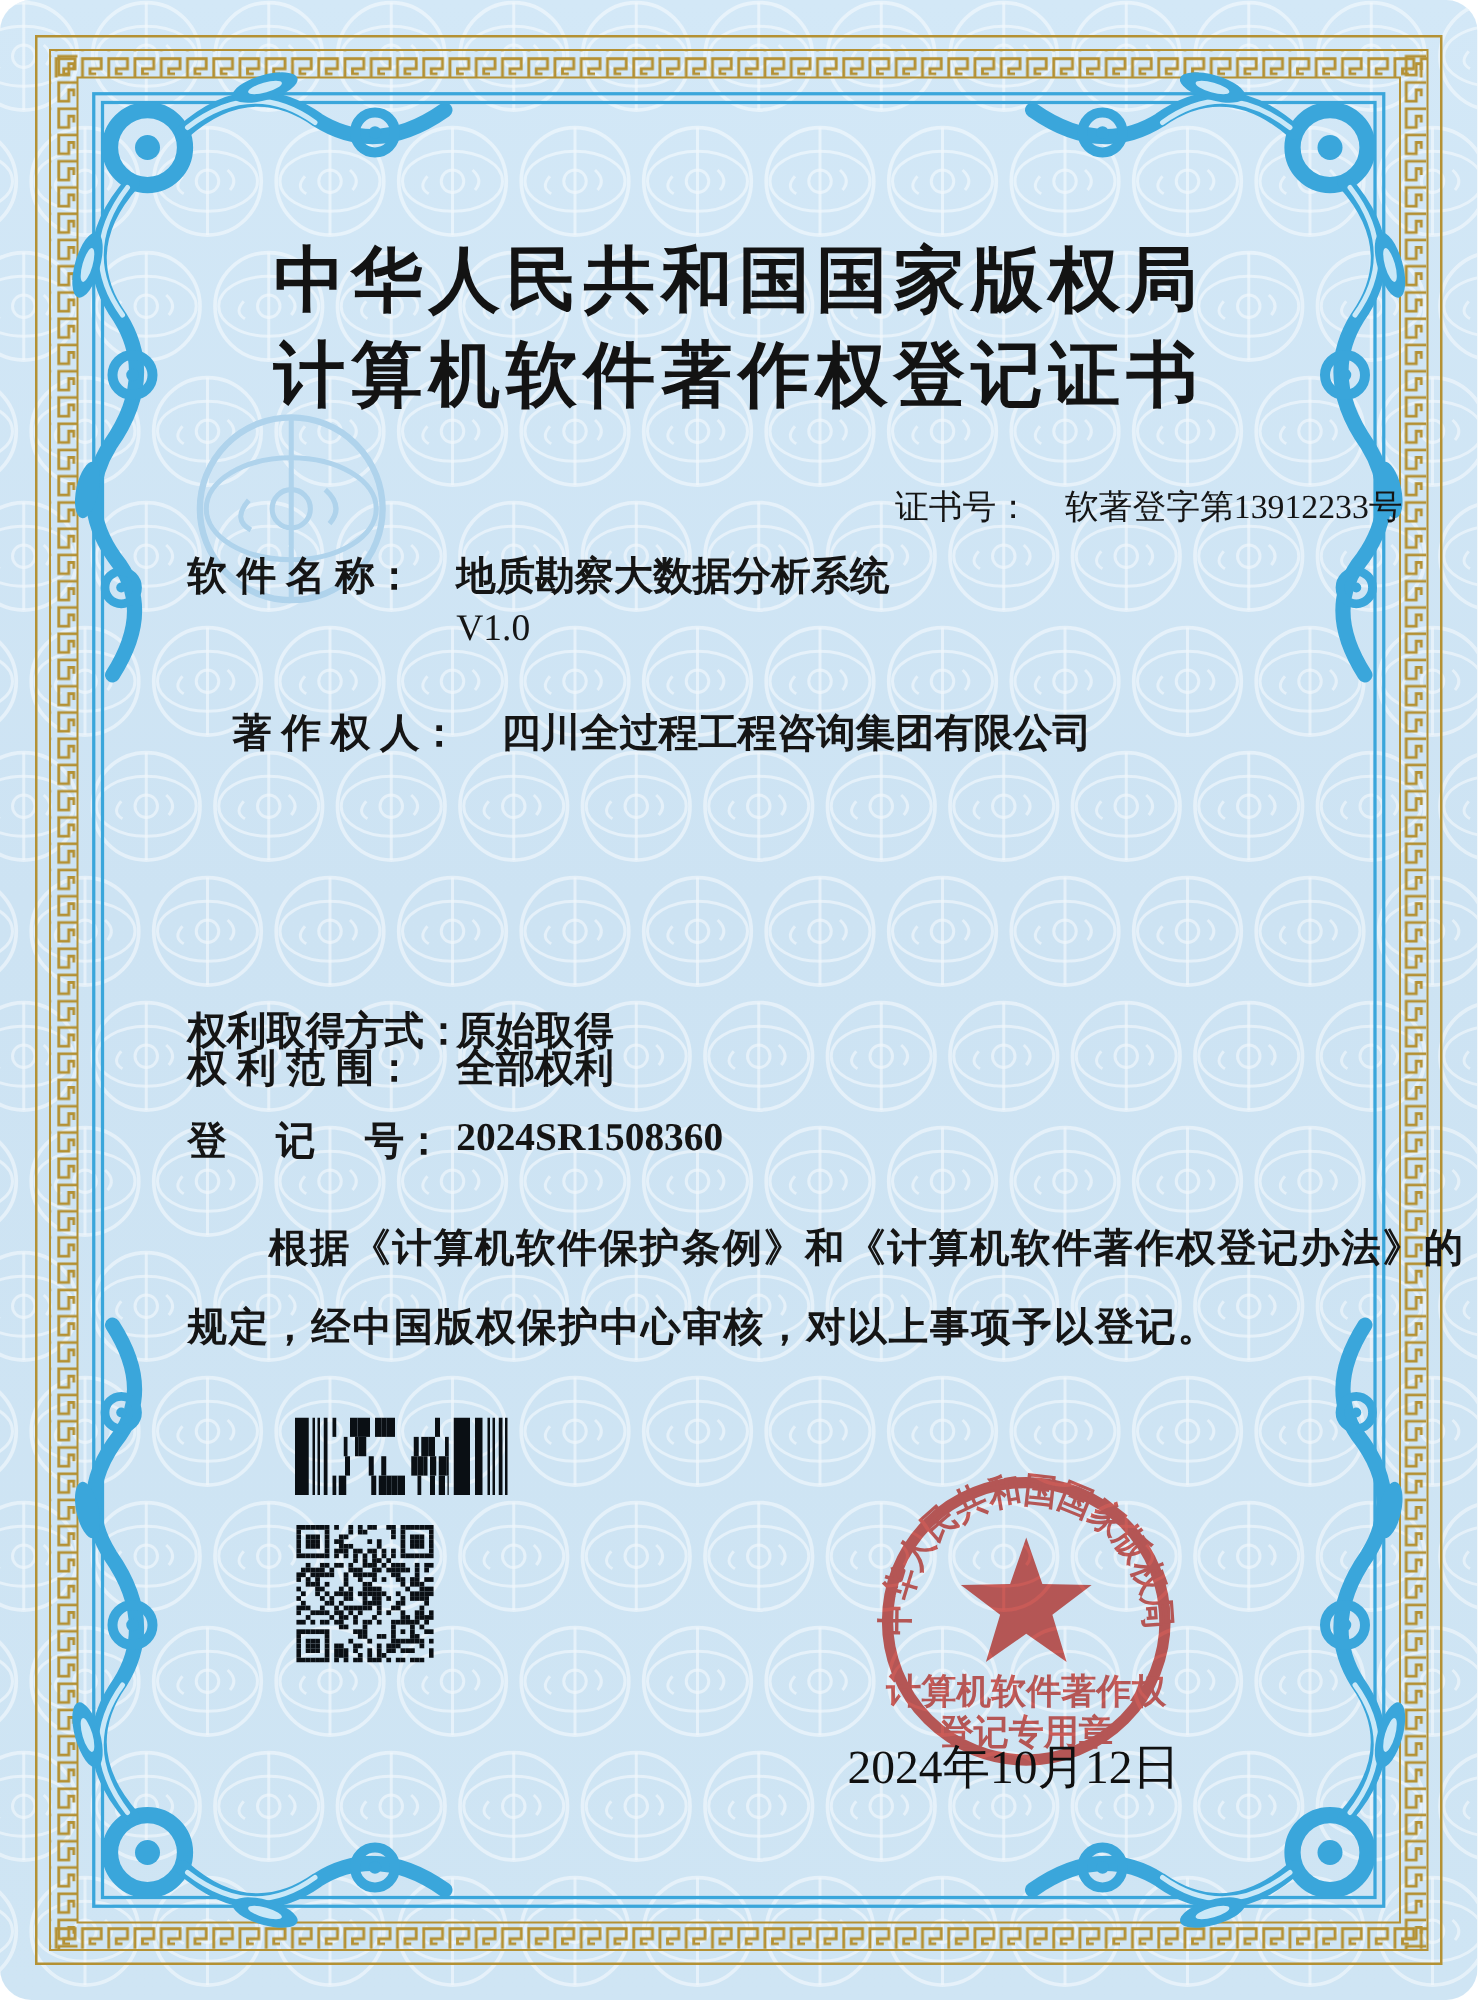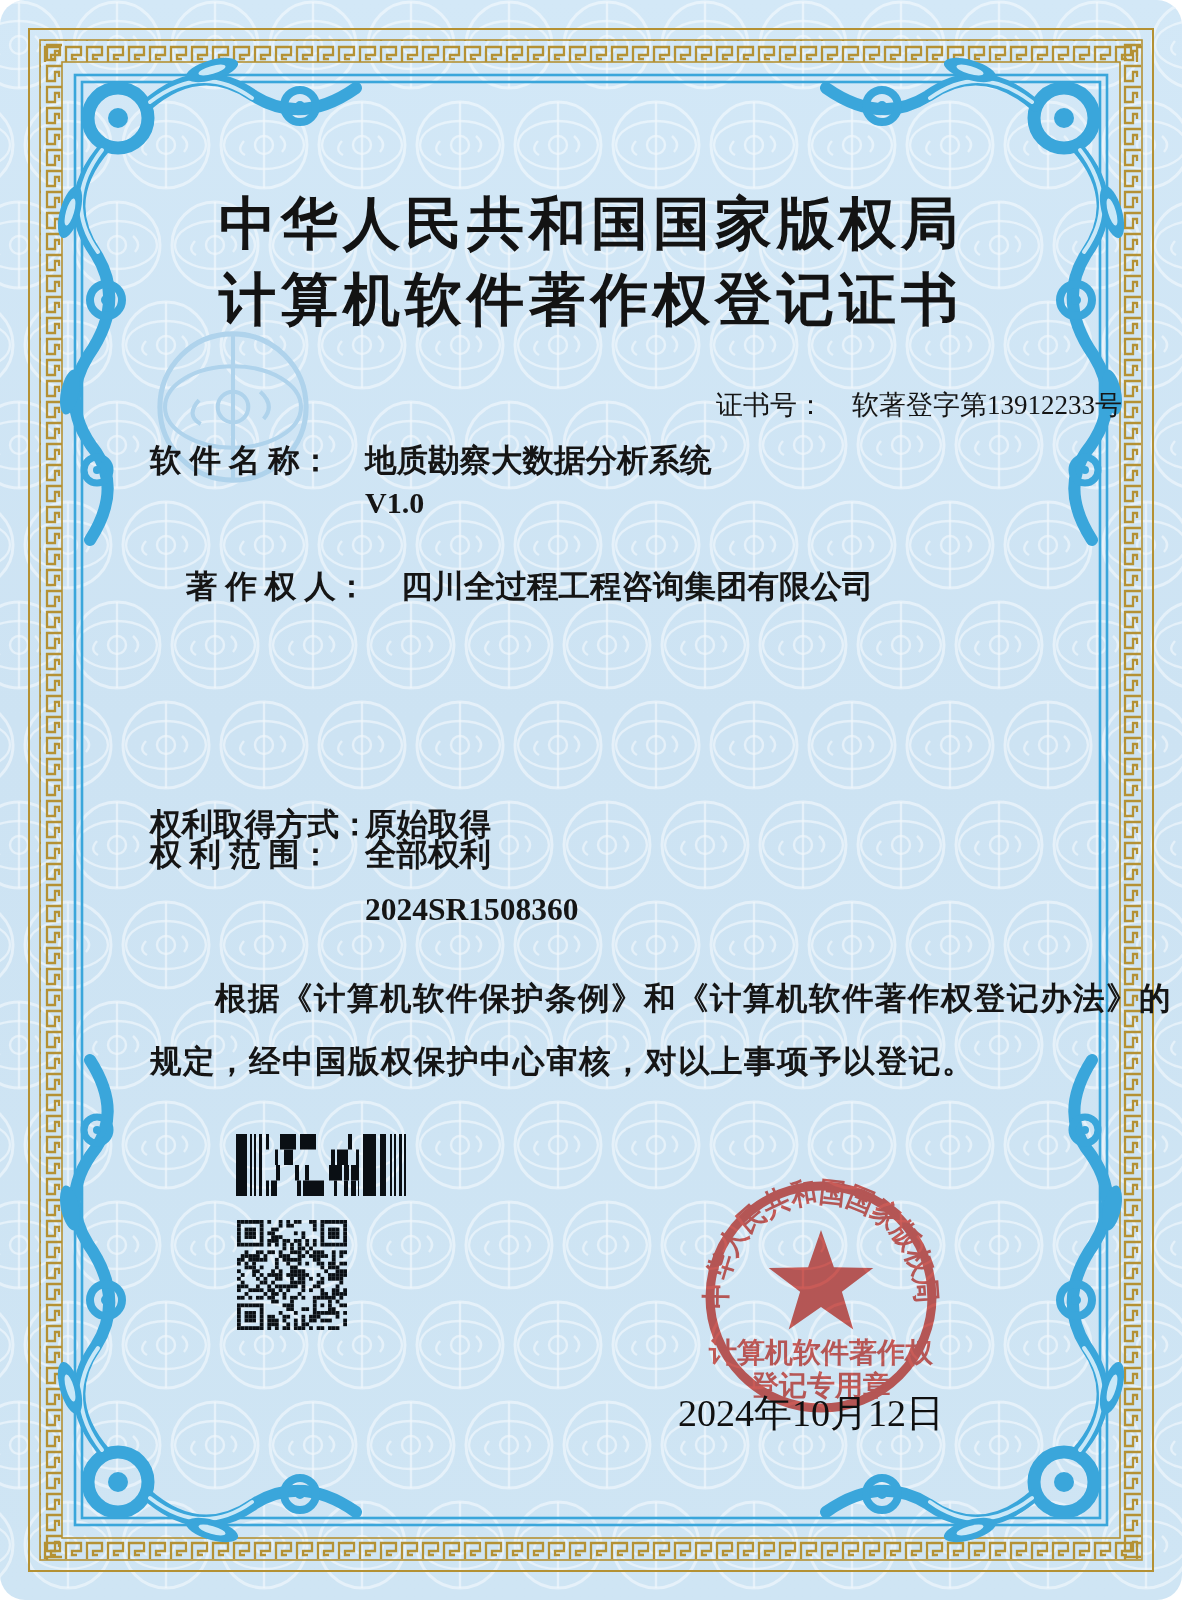--- a/index.html
+++ b/index.html
@@ -28,21 +28,21 @@
   .ornlf{fill:#c9e8f8;stroke:none;}
   
   .title{position:absolute;left:0;width:100%;text-align:center;
     font-size:57px;font-weight:700;letter-spacing:5px;color:#131313;}
   .t1{top:186px;} .t2{top:262px;}
   .certno{position:absolute;top:371px;left:716px;font-size:27px;font-weight:400;white-space:nowrap;margin-top:16px;}
   .certno .lbl{margin-right:28px;}
   .frow{position:absolute;left:0;width:100%;height:40px;font-size:31.5px;font-weight:700;white-space:nowrap;}
   .frow .flabel{position:absolute;left:150px;}
   .frow .fvalue{position:absolute;left:365px;}
-  .r1{top:440px;} .rv2{position:absolute;top:486px;left:365px;font-size:30px;font-weight:700;}
+  .r1{top:440px;} .rv2{position:absolute;top:486px;left:365px;font-size:30px;font-weight:400;}
   .r2{top:566px;margin-left:36px;} .r3{top:804px;} .r4{top:834px;padding-left:44px;} .r5{top:892px;}
   .stm{position:absolute;font-size:31.5px;font-weight:700;letter-spacing:1.5px;white-space:nowrap;}
   .s1{top:978px;left:215px;} .s2{top:1041px;left:150px;}
   .barcode{position:absolute;left:236px;top:1134px;width:172px;height:62px;}
   .qrcode{position:absolute;left:237px;top:1220px;width:110px;height:110px;}
   .seal{position:absolute;left:681px;top:1157px;width:280px;height:280px;
     mix-blend-mode:multiply;opacity:.93;}
   .seal .red{stroke:var(--seal,#dd544c);}
   .seal text{fill:var(--seal,#dd544c);font-family:"Liberation Serif","DejaVu Serif",serif;font-weight:700;}
   .seal .star{fill:var(--seal,#dd544c);stroke:none;}
@@ -365,20 +365,21 @@
     <span class="flabel">权利取得方式：</span>
     <span class="fvalue">原始取得</span>
   </div>
 
   <div class="frow r4">
     <span class="flabel">权 利 范 围：</span>
     <span class="fvalue">全部权利</span>
   </div>
 
   <div class="frow r5">
+    <span class="flabel">登　 记　 号：</span>
     <span class="fvalue">2024SR1508360</span>
   </div>
 
   <div class="stm s1">根据《计算机软件保护条例》和《计算机软件著作权登记办法》的</div>
   <div class="stm s2">规定，经中国版权保护中心审核，对以上事项予以登记。</div>
 
   <svg class="barcode" id="barcode" viewBox="0 0 172 62" preserveAspectRatio="none">
       <rect x="0" y="0" width="11" height="62" fill="#0a0f14"></rect>
       <rect x="14" y="0" width="2" height="62" fill="#0a0f14"></rect>
       <rect x="18" y="0" width="2" height="62" fill="#0a0f14"></rect>

